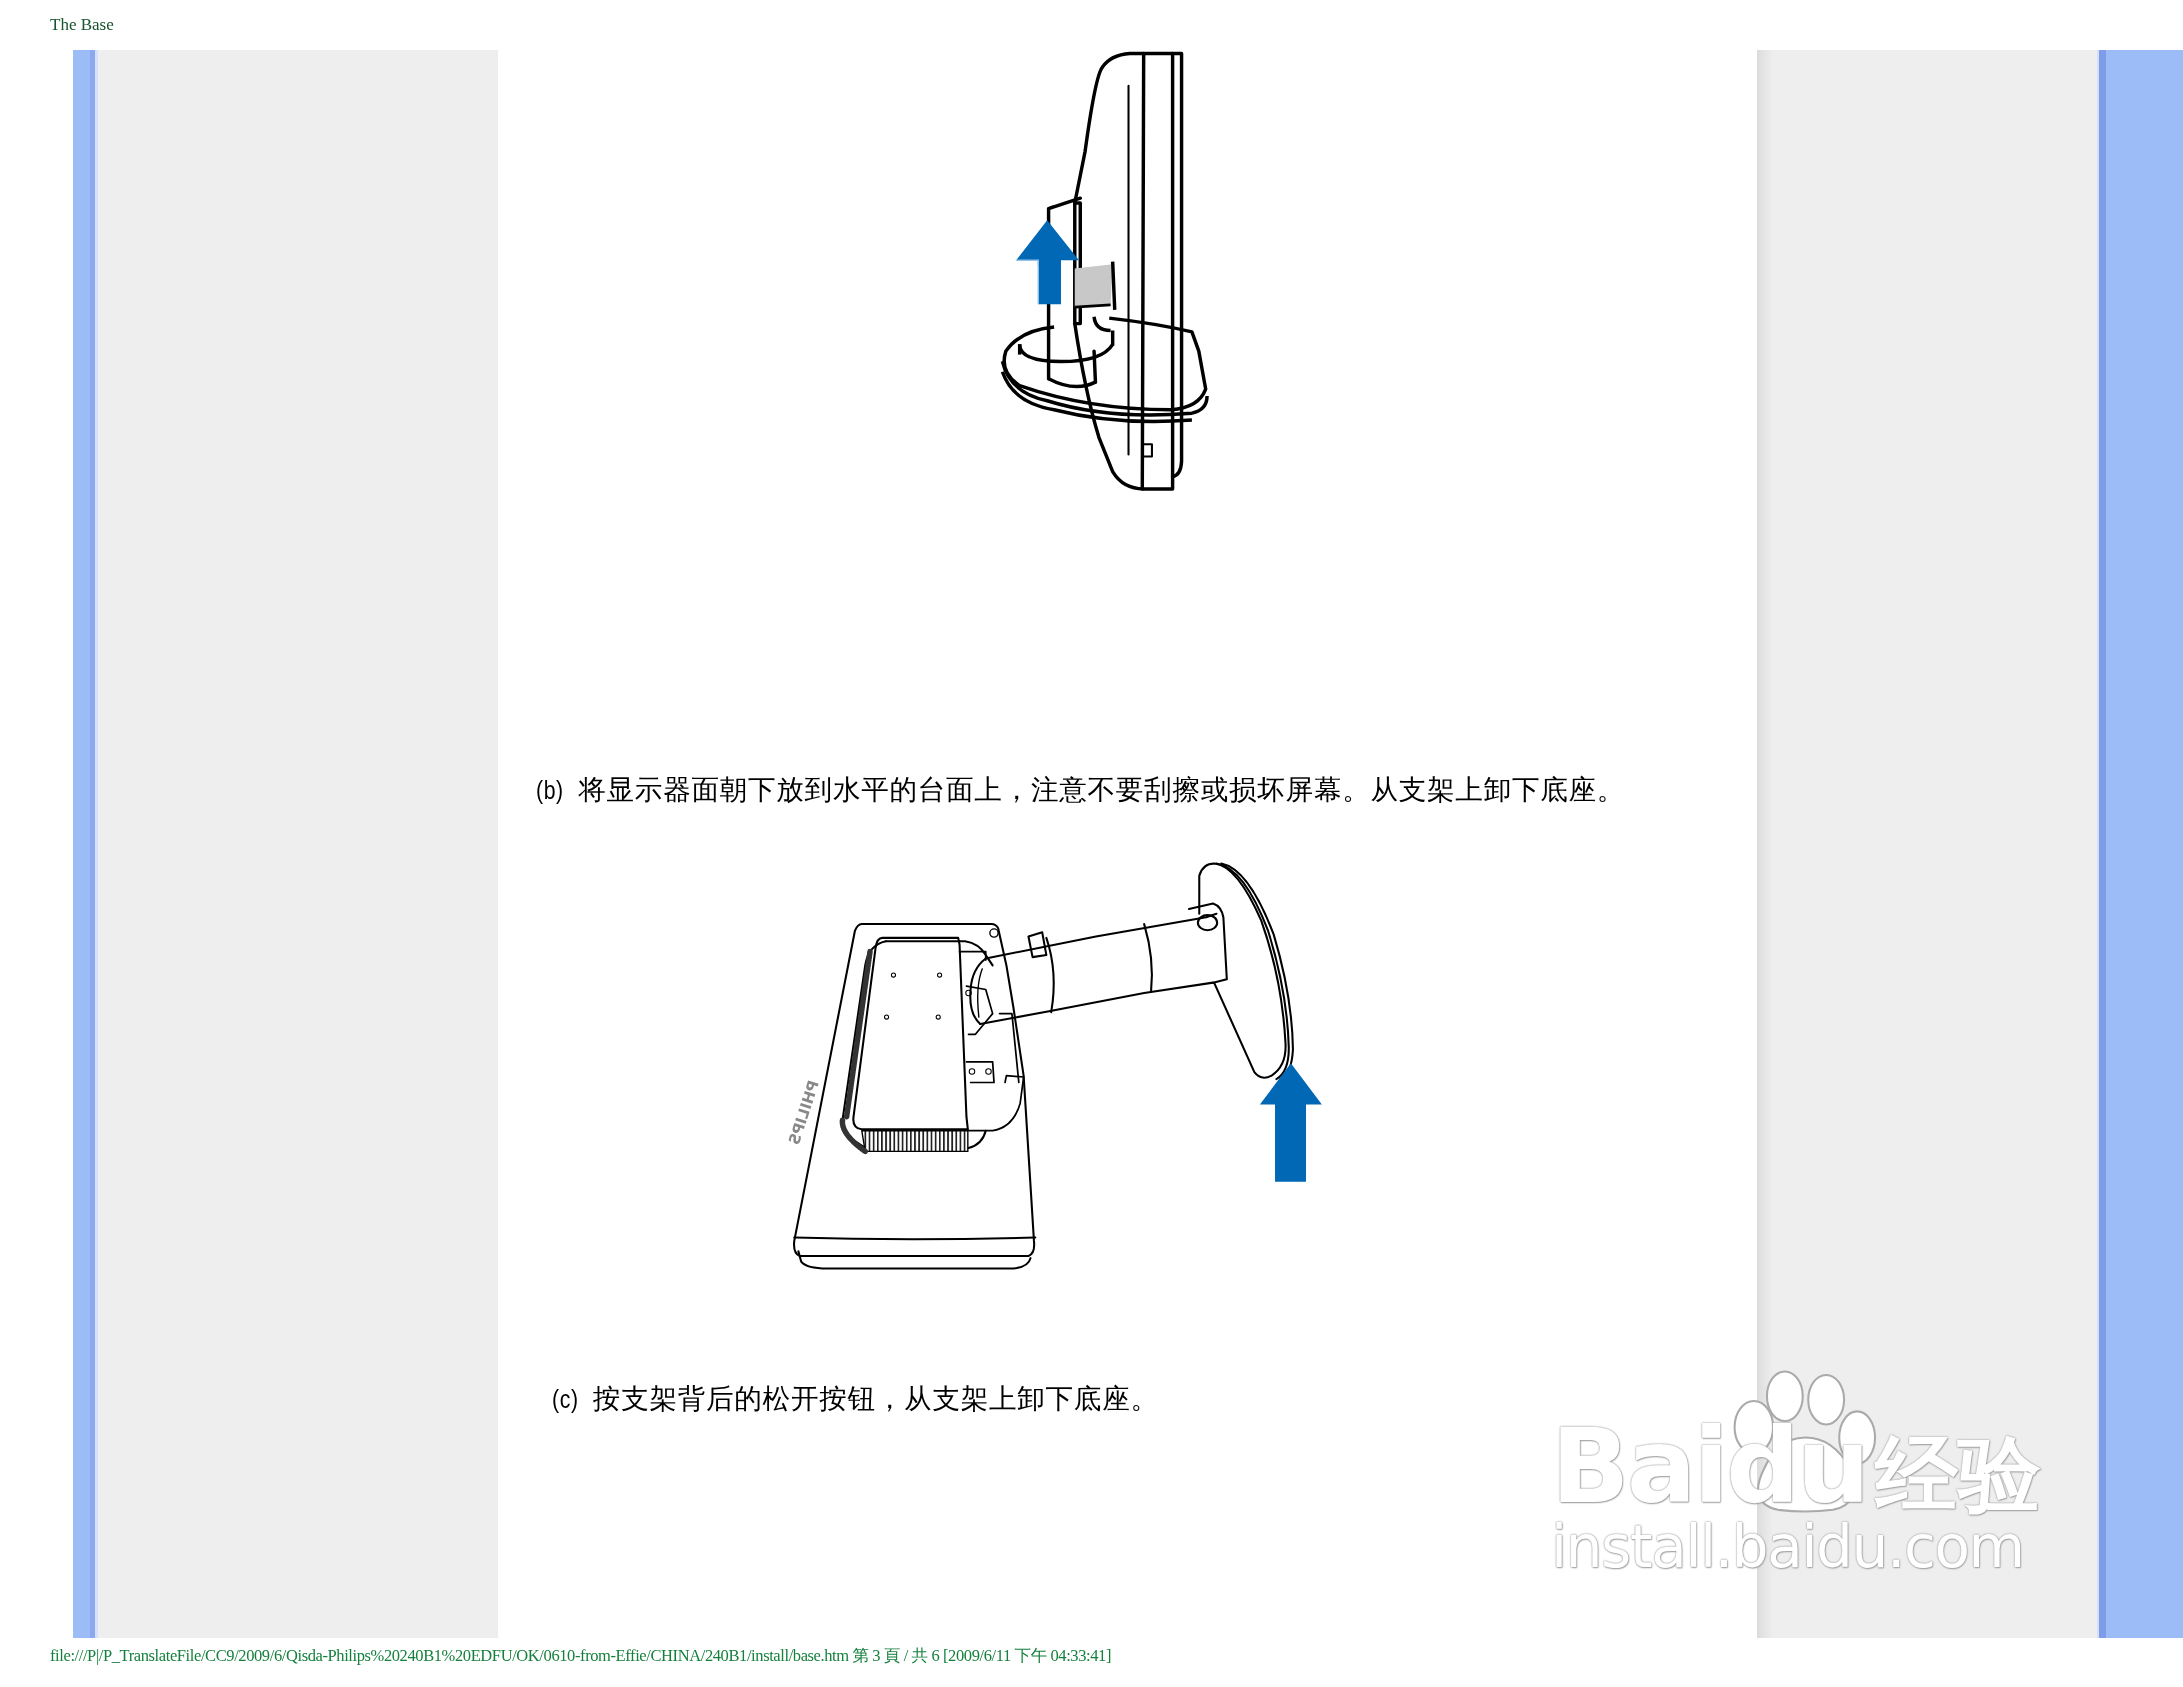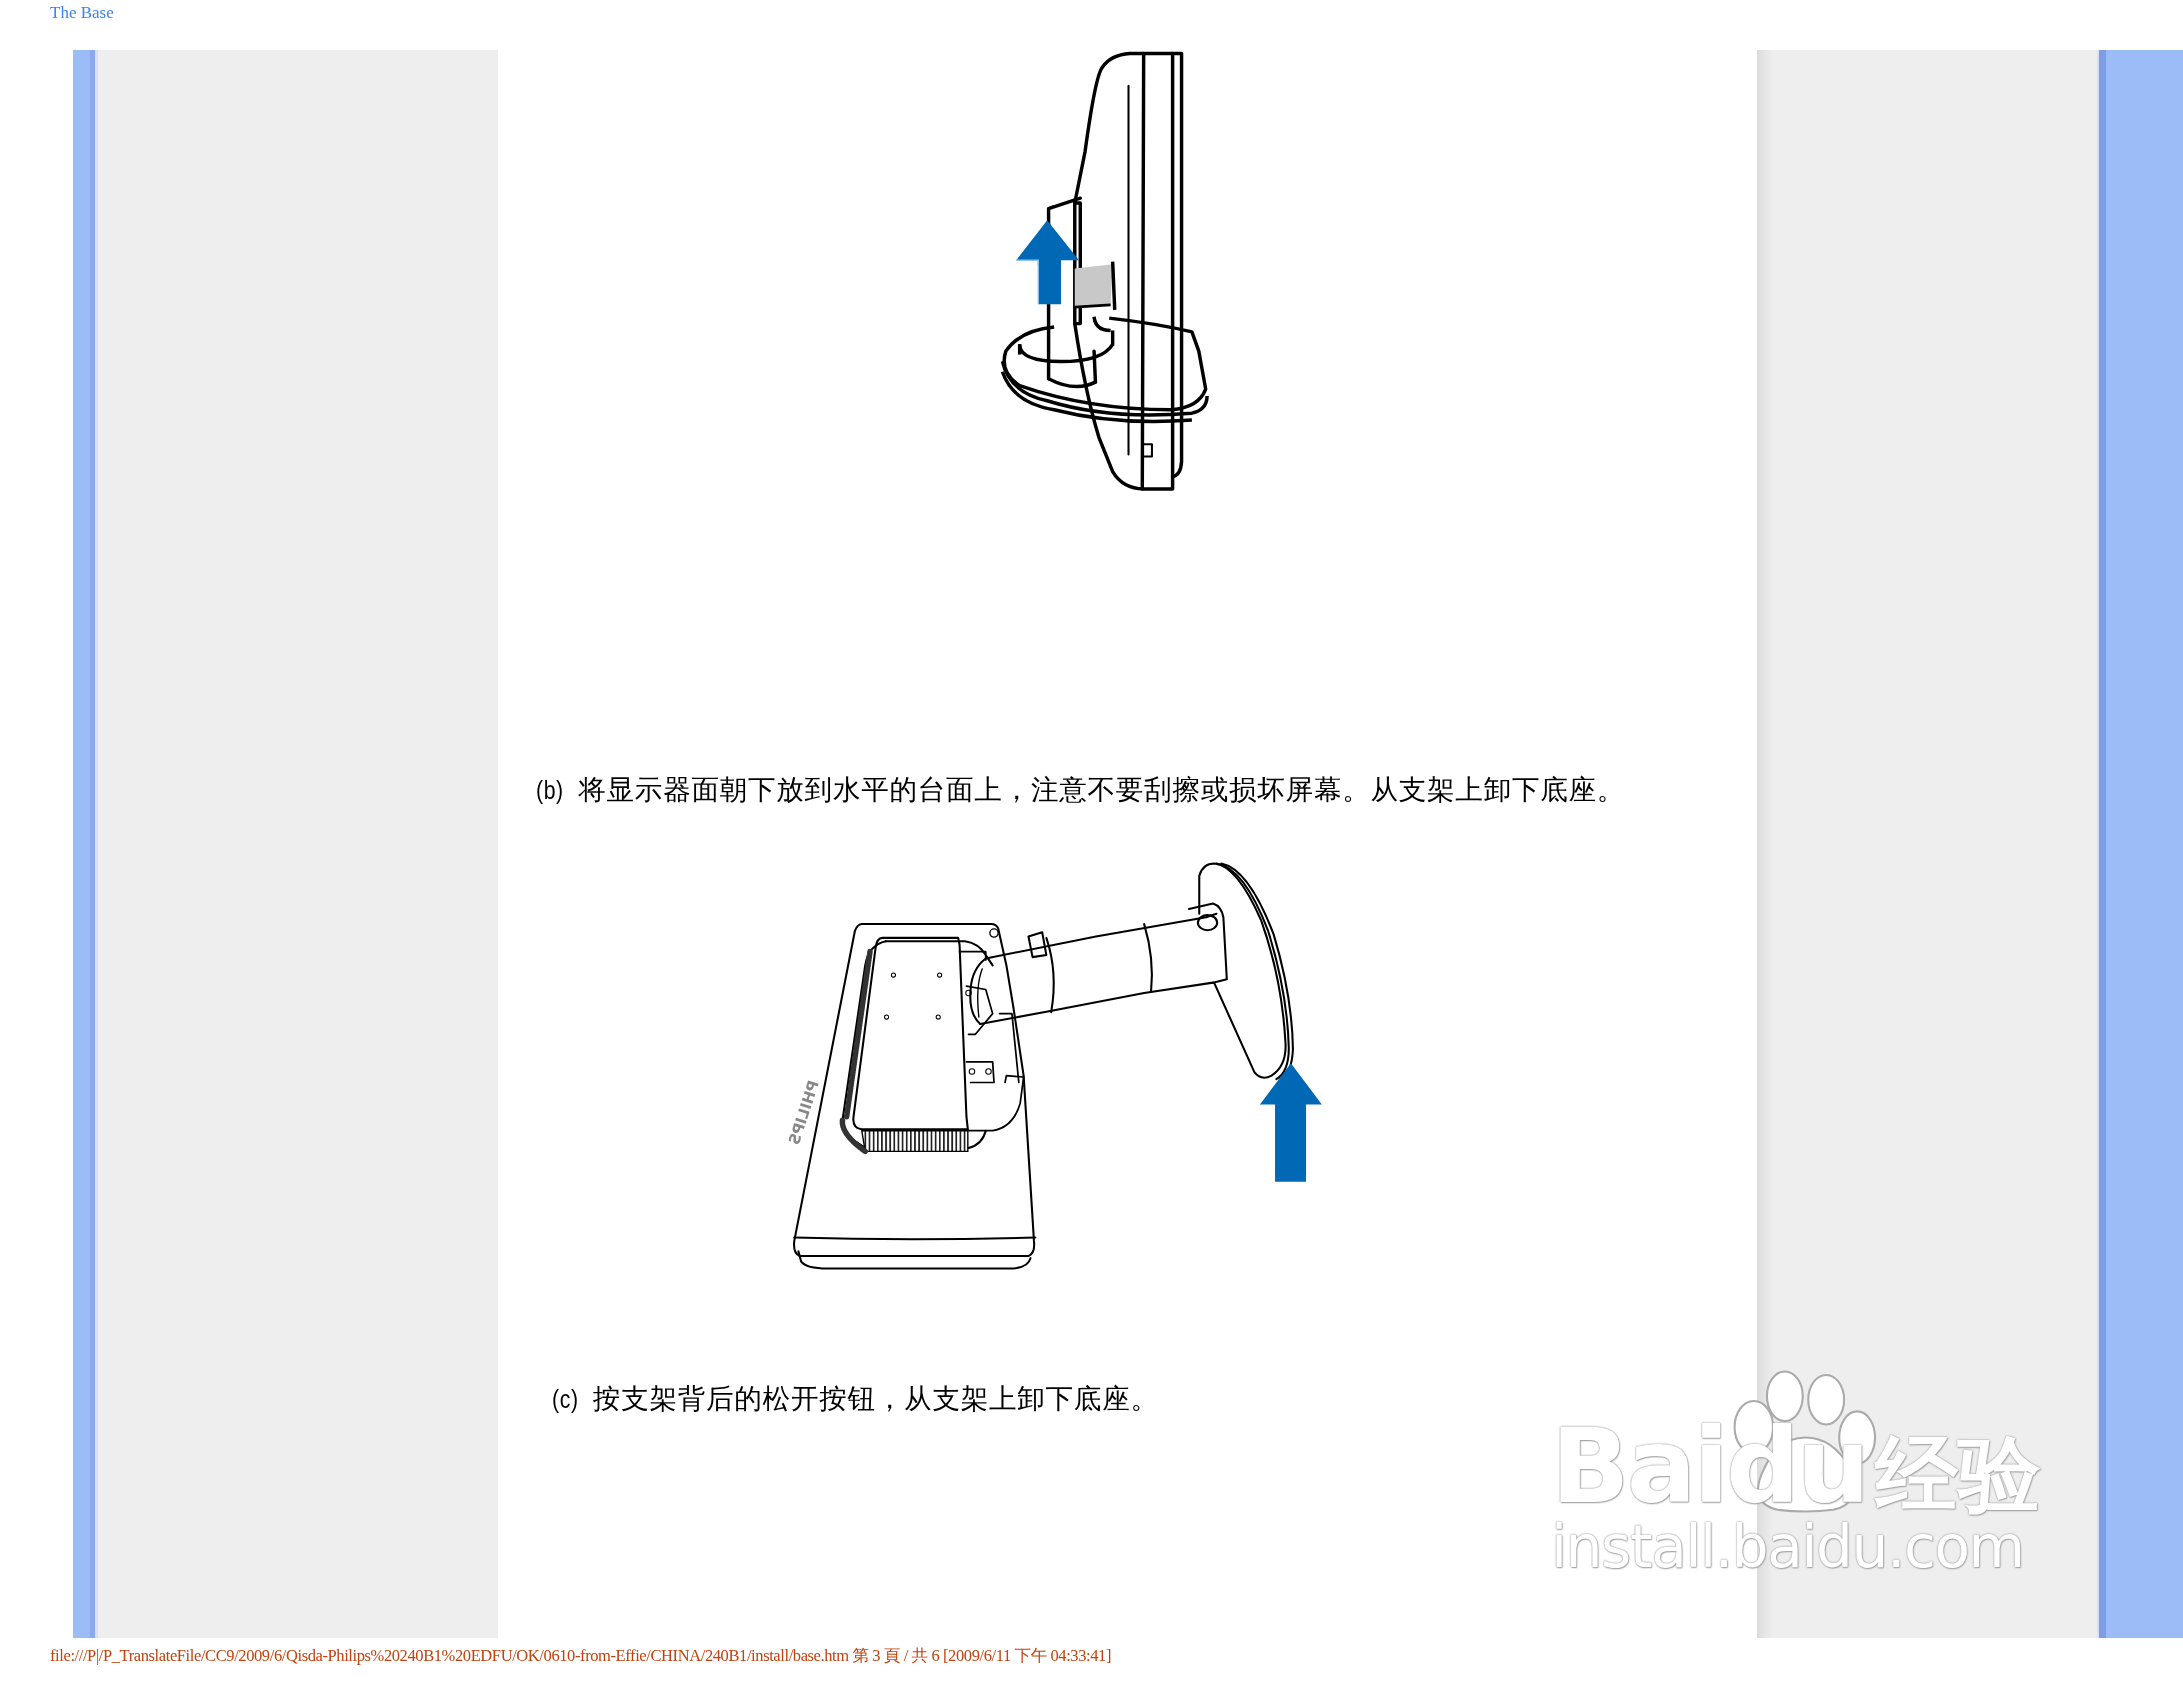--- a/index.html
+++ b/index.html
@@ -4,26 +4,26 @@
 <style>
   html, body { margin:0; padding:0; }
   body {
     width:2183px; height:1687px; position:relative; overflow:hidden;
     background:#ffffff;
     font-family:"DejaVu Serif", "Liberation Serif", serif;
     color:#000;
   }
   .abs { position:absolute; }
   .header-title {
-    left:50px; top:1px; font-size:17px; line-height:23.4px;
-    font-family:"Liberation Serif", "DejaVu Serif", serif; color:#3b82f6;
+    left:50px; top:13px; font-size:17px; line-height:23.4px;
+    font-family:"Liberation Serif", "DejaVu Serif", serif; color:#14532d;
   }
   .footer {
     left:50px; top:1644px; font-size:16.5px; line-height:23.4px; white-space:nowrap;
-    font-family:"Liberation Serif", "DejaVu Serif", serif; color:#c2410c;
+    font-family:"Liberation Serif", "DejaVu Serif", serif; color:#15803d;
     letter-spacing:-0.4px;
   }
   
   .blue-left { left:73px; top:50px; width:21.4px; height:1588px; background:#9BBCF7; }
   .blue-left-edge { left:90px; top:50px; width:4.8px; height:1588px; background:#8CA8EE; }
   .blue-left-light { left:95px; top:50px; width:2.8px; height:1588px; background:#D6E0F8; }
   .gray-left { left:98px; top:50px; width:400px; height:1588px; background:#EEEEEE; }
   .gray-right { left:1757px; top:50px; width:340px; height:1588px;
     background:linear-gradient(to right,#dcdcdc 0px,#e6e6e6 8.3px,#eeeeee 16.5px,#eeeeee 100%); }
   .blue-right-light { left:2097px; top:50px; width:2.1px; height:1588px; background:#D6E0F8; }

